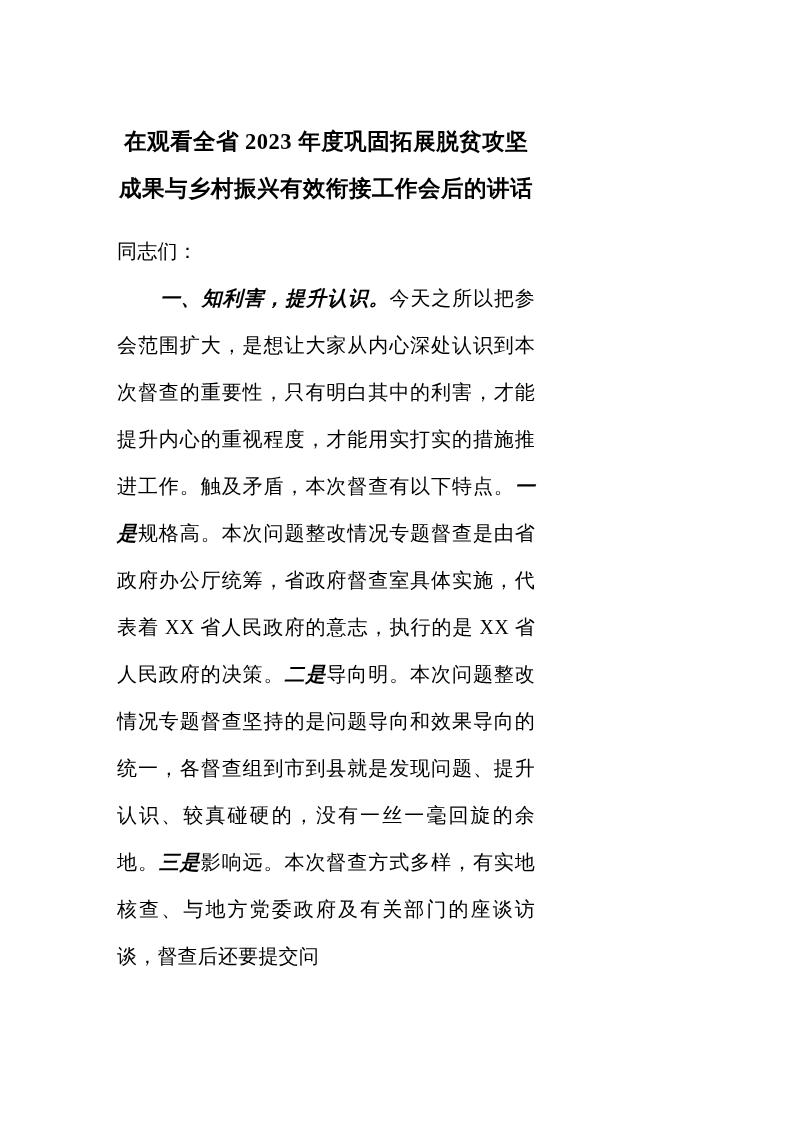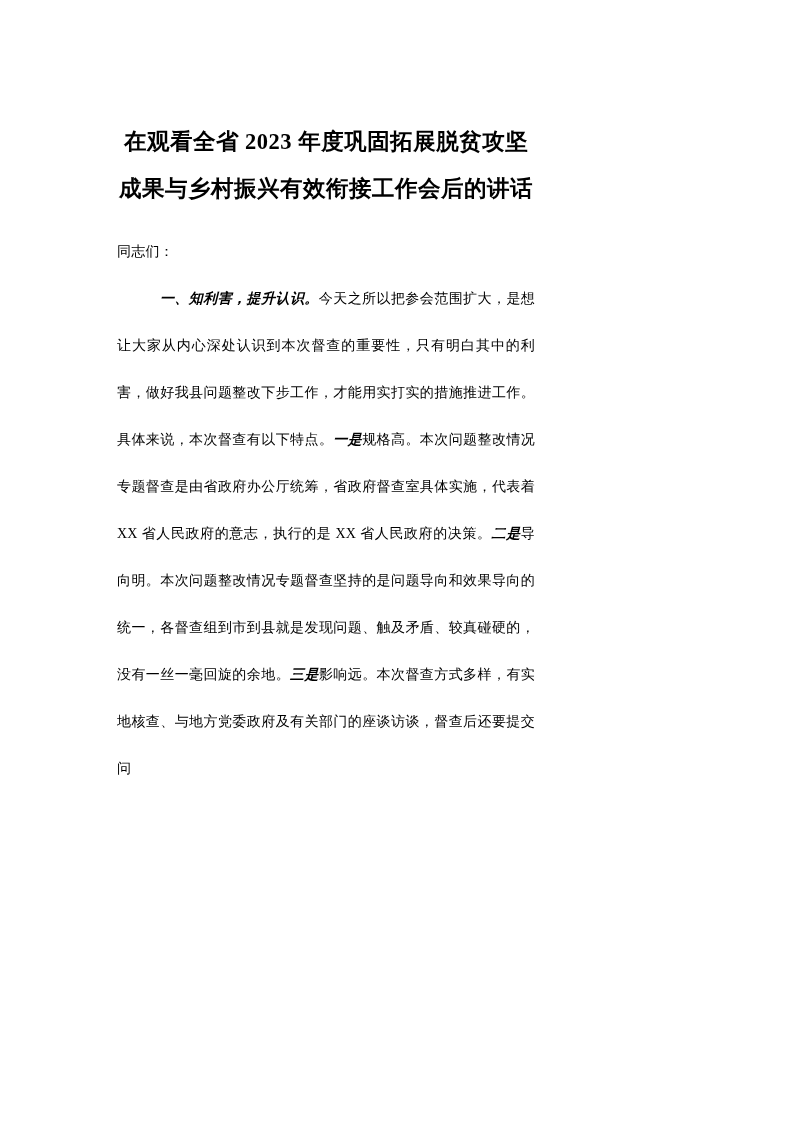--- a/index.html
+++ b/index.html
@@ -24,35 +24,35 @@
   .doc-title {
     margin: 0 0 16px 0;
     font-size: 22.5px;
     font-weight: bold;
     line-height: 47px;
     text-align: center;
     letter-spacing: 0.5px;
   }
   .doc-body p {
     margin: 0;
-    font-size: 14px;
+    font-size: 20px;
     line-height: 47px;
     text-align: justify;
     letter-spacing: 0.2px;
   }
   .doc-body p.indent {
     text-indent: 43px;
   }
   .doc-body b {
     font-weight: bold;
     font-style: italic;
   }
 </style>
 </head>
 <body>
 
 <div class="page">
   <h1 class="doc-title">在观看全省 2023 年度巩固拓展脱贫攻坚成果与乡村振兴有效衔接工作会后的讲话</h1>
   <div class="doc-body" id="doc-body">
       <p><span>同志们：</span></p>
-      <p class="indent"><b>一、知利害，提升认识。</b><span>今天之所以把参会范围扩大，是想让大家从内心深处认识到本次督查的重要性，只有明白其中的利害，做好我县问题整改下步工作，才能用实打实的措施推进工作。具体来说，本次督查有以下特点。</span><b>一是</b><span>规格高。本次问题整改情况专题督查是由省政府办公厅统筹，省政府督查室具体实施，代表着 XX 省人民政府的意志，执行的是 XX 省人民政府的决策。</span><b>二是</b><span>导向明。本次问题整改情况专题督查坚持的是问题导向和效果导向的统一，各督查组到市到县就是发现问题、触及矛盾、较真碰硬的，没有一丝一毫回旋的余地。</span><b>三是</b><span>影响远。本次督查方式多样，有实地核查、与地方党委政府及有关部门的座谈访谈，督查后还要提交问</span></p>
+      <p class="indent"><b>一、知利害，提升认识。</b><span>今天之所以把参会范围扩大，是想让大家从内心深处认识到本次督查的重要性，只有明白其中的利害，才能提升内心的重视程度，才能用实打实的措施推进工作。触及矛盾，本次督查有以下特点。</span><b>一是</b><span>规格高。本次问题整改情况专题督查是由省政府办公厅统筹，省政府督查室具体实施，代表着 XX 省人民政府的意志，执行的是 XX 省人民政府的决策。</span><b>二是</b><span>导向明。本次问题整改情况专题督查坚持的是问题导向和效果导向的统一，各督查组到市到县就是发现问题、提升认识、较真碰硬的，没有一丝一毫回旋的余地。</span><b>三是</b><span>影响远。本次督查方式多样，有实地核查、与地方党委政府及有关部门的座谈访谈，督查后还要提交问</span></p>
     </div>
 </div>
 
 </body></html>

